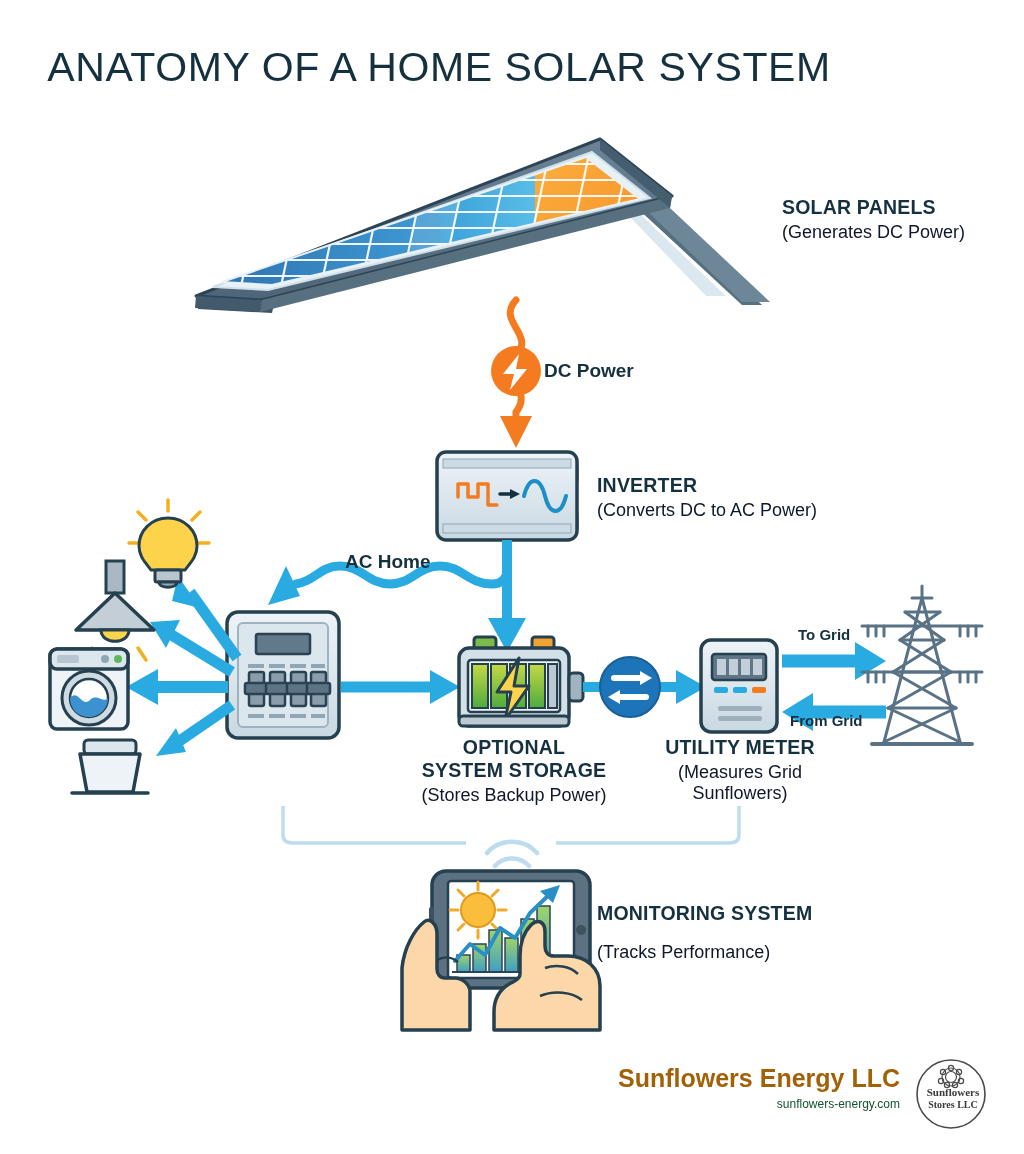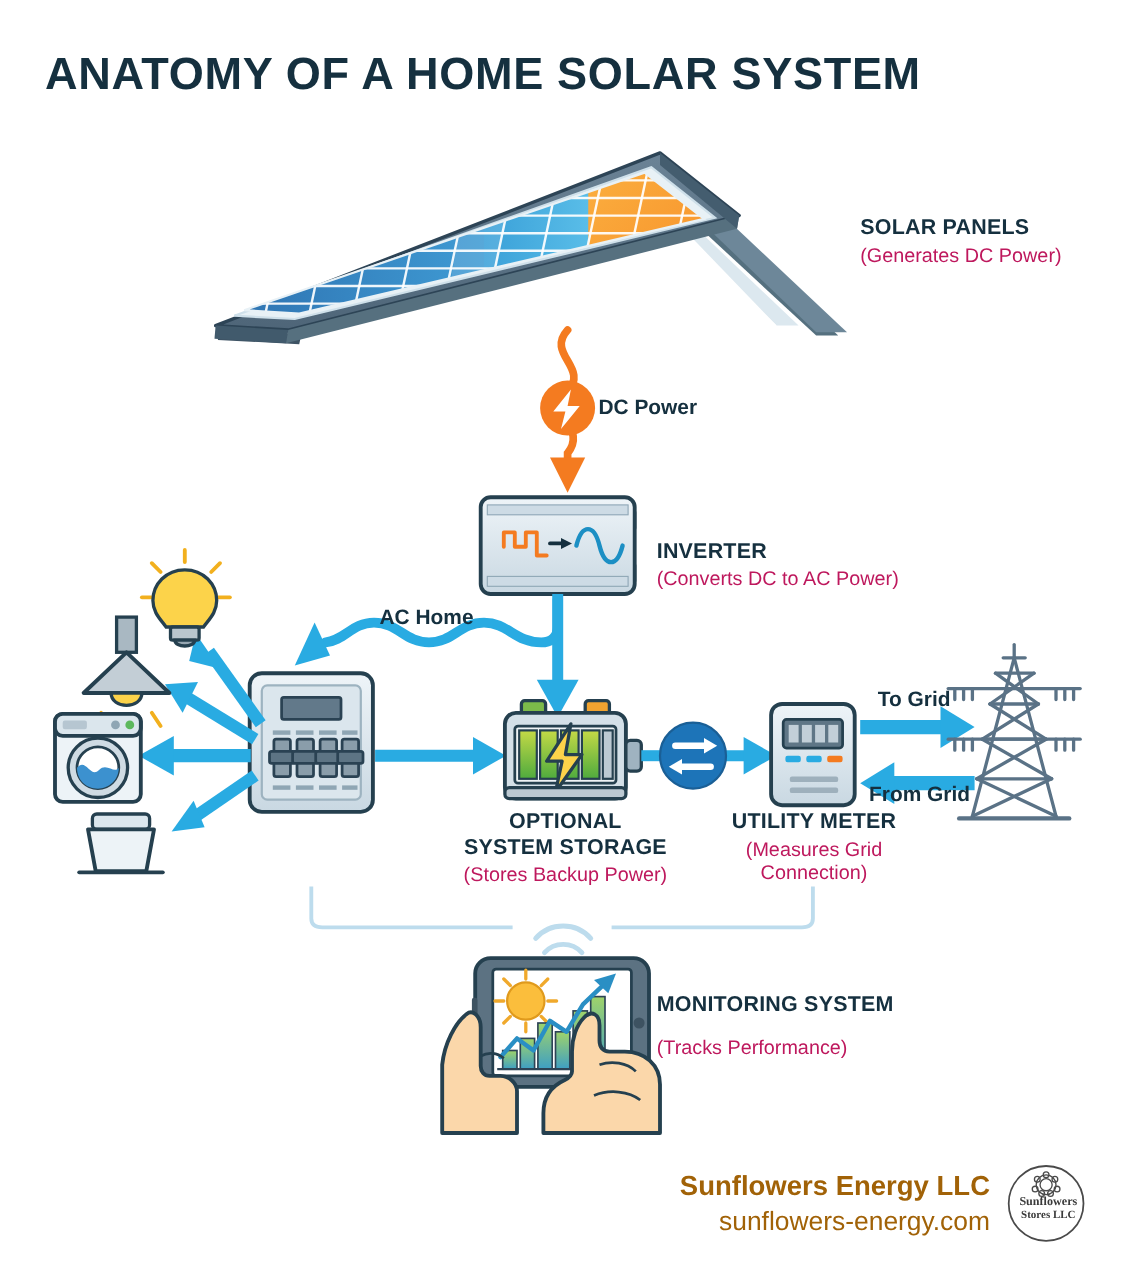--- a/index.html
+++ b/index.html
@@ -29,60 +29,60 @@
   .txt {
     position: absolute;
     white-space: pre;
   }
   .title {
     left: 0;
     top: 44px;
     width: 878px;
     text-align: center;
     font-size: 41px;
-    font-weight: bold;
+    font-weight: normal;
     letter-spacing: 0.6px;
     color: #15303f;
   }
   .lbl-title {
     font-size: 19.5px;
     font-weight: bold;
     color: #15303f;
     letter-spacing: 0.2px;
   }
   .lbl-sub {
     font-size: 18px;
     font-weight: normal;
-    color: #be185d;
+    color: #0f172a;
   }
   .flow-lbl {
     font-size: 19px;
     font-weight: bold;
     color: #15303f;
   }
   .grid-lbl {
-    font-size: 19px;
+    font-size: 15px;
     font-weight: bold;
     color: #15303f;
   }
   .blk {
     position: absolute;
   }
   .center {
     text-align: center;
   }
   .brand-name {
     font-size: 25px;
     font-weight: bold;
     color: #a16207;
     text-align: right;
   }
   .brand-url {
-    font-size: 24px;
-    color: #a16207;
+    font-size: 12px;
+    color: #14532d;
     text-align: right;
   }
   .seal-t1 { font-size: 11px; font-weight: bold; font-family: "Liberation Serif", serif; }
   .seal-t2 { font-size: 10px; font-weight: bold; font-family: "Liberation Serif", serif; }
 </style>
 </head>
 <body>
 
 <div id="stage">
 
@@ -471,38 +471,38 @@
     </g>
   </svg>
 
   <div class="blk" style="left:782px; top:196px;">
     <div class="txt lbl-title" style="position:static;">SOLAR PANELS</div>
     <div class="txt lbl-sub" style="position:static; margin-top:3px;">(Generates DC Power)</div>
   </div>
 
   <div class="txt flow-lbl" style="left:544px; top:360px;">DC Power</div>
 
-  <div class="blk" style="left:597px; top:474px;margin-top:16px;">
+  <div class="blk" style="left:597px; top:474px;">
     <div class="txt lbl-title" style="position:static;">INVERTER</div>
     <div class="txt lbl-sub" style="position:static; margin-top:3px;">(Converts DC to AC Power)</div>
   </div>
 
   <div class="txt flow-lbl" style="left:345px; top:551px;">AC Home</div>
 
 
   <div class="blk center" style="left:394px; top:736px; width:240px;">
     <div class="txt lbl-title" style="position:static;">OPTIONAL</div>
     <div class="txt lbl-title" style="position:static;">SYSTEM STORAGE</div>
     <div class="txt lbl-sub" style="position:static; margin-top:3px;">(Stores Backup Power)</div>
   </div>
 
   <div class="blk center" style="left:645px; top:736px; width:190px;">
     <div class="txt lbl-title" style="position:static;">UTILITY METER</div>
     <div class="txt lbl-sub" style="position:static; margin-top:3px;">(Measures Grid</div>
-    <div class="txt lbl-sub" style="position:static;">Connection)</div>
+    <div class="txt lbl-sub" style="position:static;">Sunflowers)</div>
   </div>
 
   <div class="txt grid-lbl" style="left:798px; top:626px;">To Grid</div>
   <div class="txt grid-lbl" style="left:790px; top:712px;">From Grid</div>
 
   <div class="blk" style="left:597px; top:902px;">
     <div class="txt lbl-title" style="position:static;">MONITORING SYSTEM</div>
     <div class="txt lbl-sub" style="position:static; margin-top:17px;">(Tracks Performance)</div>
   </div>
 

